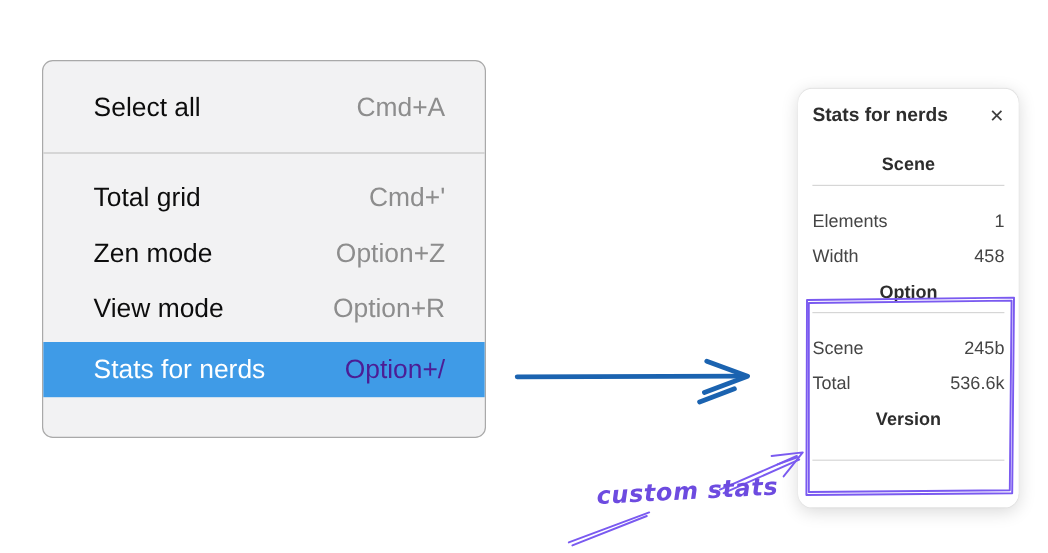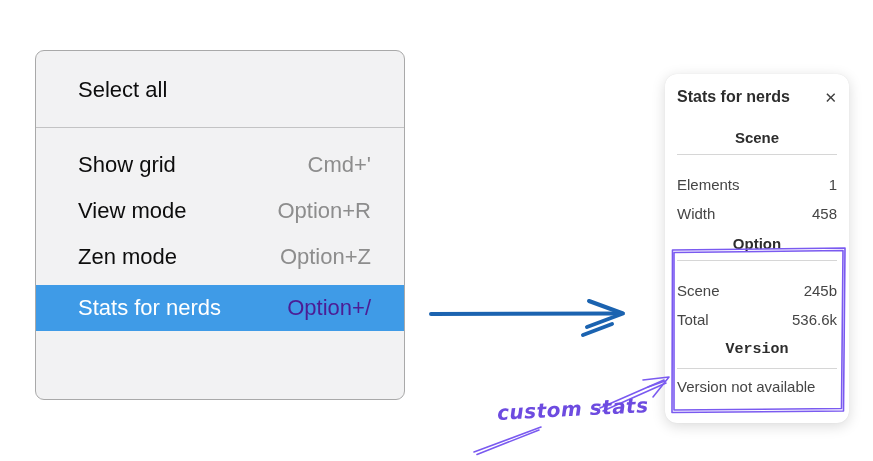--- a/index.html
+++ b/index.html
@@ -3,21 +3,21 @@
 <meta charset="utf-8">
 <style>
   html,body{margin:0;padding:0;}
   body{
     width:873px;height:461px;position:relative;background:#ffffff;
     font-family:"Liberation Sans",sans-serif;overflow:hidden;
   }
 
   
   .menu{
-    position:absolute;left:35px;top:50px;width:370px;height:350px;
+    position:absolute;left:35px;top:50px;width:370px;height:315px;
     background:#f2f2f3;border:1px solid #a9a9a9;border-radius:9px;
     box-sizing:border-box;padding-top:16px;overflow:hidden;
   }
   .menu-item{
     height:46px;display:flex;justify-content:space-between;align-items:center;
     padding:0 33px 0 42px;font-size:22px;color:#0d0d0d;cursor:default;
   }
   .menu-item .shortcut{color:#8d8d8d;}
   .menu-divider{height:1px;background:#c3c3c4;margin:14px 0;}
   .menu-item.selected{background:#3f9be7;color:#ffffff;margin-top:5px;}
@@ -29,54 +29,55 @@
     background:#ffffff;border-radius:12px;
     box-shadow:0 3px 14px rgba(0,0,0,.15),0 0 1px rgba(0,0,0,.10);
     box-sizing:border-box;padding:14px 12px;font-size:15px;color:#454545;
   }
   .p-title-row{display:flex;justify-content:space-between;align-items:center;}
   .p-title{font-weight:bold;font-size:16px;color:#2d2d2d;}
   .p-close{font-size:15px;color:#3f3f3f;line-height:1;cursor:pointer;background:none;border:none;padding:0;}
   .p-header{text-align:center;font-weight:bold;font-size:15px;color:#2d2d2d;line-height:19px;}
   .hdr-scene{margin:22px 0 7px;}
   .hdr-storage{margin:6px 0 7px;}
-  .hdr-version{margin:6px 0 9px;font-family:Liberation Mono, monospace;}
+  .hdr-version{margin:6px 0 24px;}
   .p-divider{border:none;border-top:1px solid #d6d6d6;margin:0;}
   .p-rows{margin-top:15px;}
   .p-row{display:flex;justify-content:space-between;line-height:29px;}
   .p-note{line-height:29px;margin-top:3px;}
 
   
   .overlay-svg{position:absolute;overflow:visible;pointer-events:none;}
   .annotation-text{
     position:absolute;left:497px;top:397px;
     font-family:"DejaVu Sans",sans-serif;font-style:italic;font-weight:600;
     font-size:20px;color:#6d4be0;transform:rotate(-3deg);letter-spacing:.5px;
     white-space:nowrap;pointer-events:none;
   }
 </style>
 </head>
 <body>
 
 <div class="menu">
   <div class="menu-item">
     <span>Select all</span>
+    <span class="shortcut">Cmd+A</span>
   </div>
   <div class="menu-divider"></div>
   <div class="menu-item">
-    <span>Show grid</span>
+    <span>Total grid</span>
     <span class="shortcut">Cmd+'</span>
+  </div>
+  <div class="menu-item">
+    <span>Zen mode</span>
+    <span class="shortcut">Option+Z</span>
   </div>
   <div class="menu-item">
     <span>View mode</span>
     <span class="shortcut">Option+R</span>
-  </div>
-  <div class="menu-item">
-    <span>Zen mode</span>
-    <span class="shortcut">Option+Z</span>
   </div>
   <div class="menu-item selected">
     <span>Stats for nerds</span>
     <span class="shortcut">Option+/</span>
   </div>
 </div>
 
 <svg class="overlay-svg" style="left:425px;top:293px;" width="205" height="48" viewBox="0 0 205 48">
   <g fill="none" stroke-width="4" stroke-linecap="round" stroke-linejoin="round" stroke="#1b63b0">
     <path d="M6 21 L192 20.5"></path>
@@ -112,21 +113,20 @@
       <span>245b</span>
     </div>
     <div class="p-row">
       <span>Total</span>
       <span>536.6k</span>
     </div>
   </div>
 
   <div class="p-header hdr-version">Version</div>
   <hr class="p-divider">
-  <div class="p-note">Version not available</div>
 </div>
 
 <svg class="overlay-svg" style="left:440px;top:240px;" width="420" height="221" viewBox="0 0 420 221">
   <g fill="none" stroke-width="1.6" stroke-linecap="round" stroke-linejoin="round" stroke="#7a5af0">
 
     <path d="M232.5 10 L405 8 L403.5 171 L232 172.5 Z"></path>
     <path d="M234 12.5 L403 10.5 L401.5 168.5 L234 170 Z"></path>
 
     <path d="M160 168 L224 140"></path>
     <path d="M163 171 L226 143"></path>

